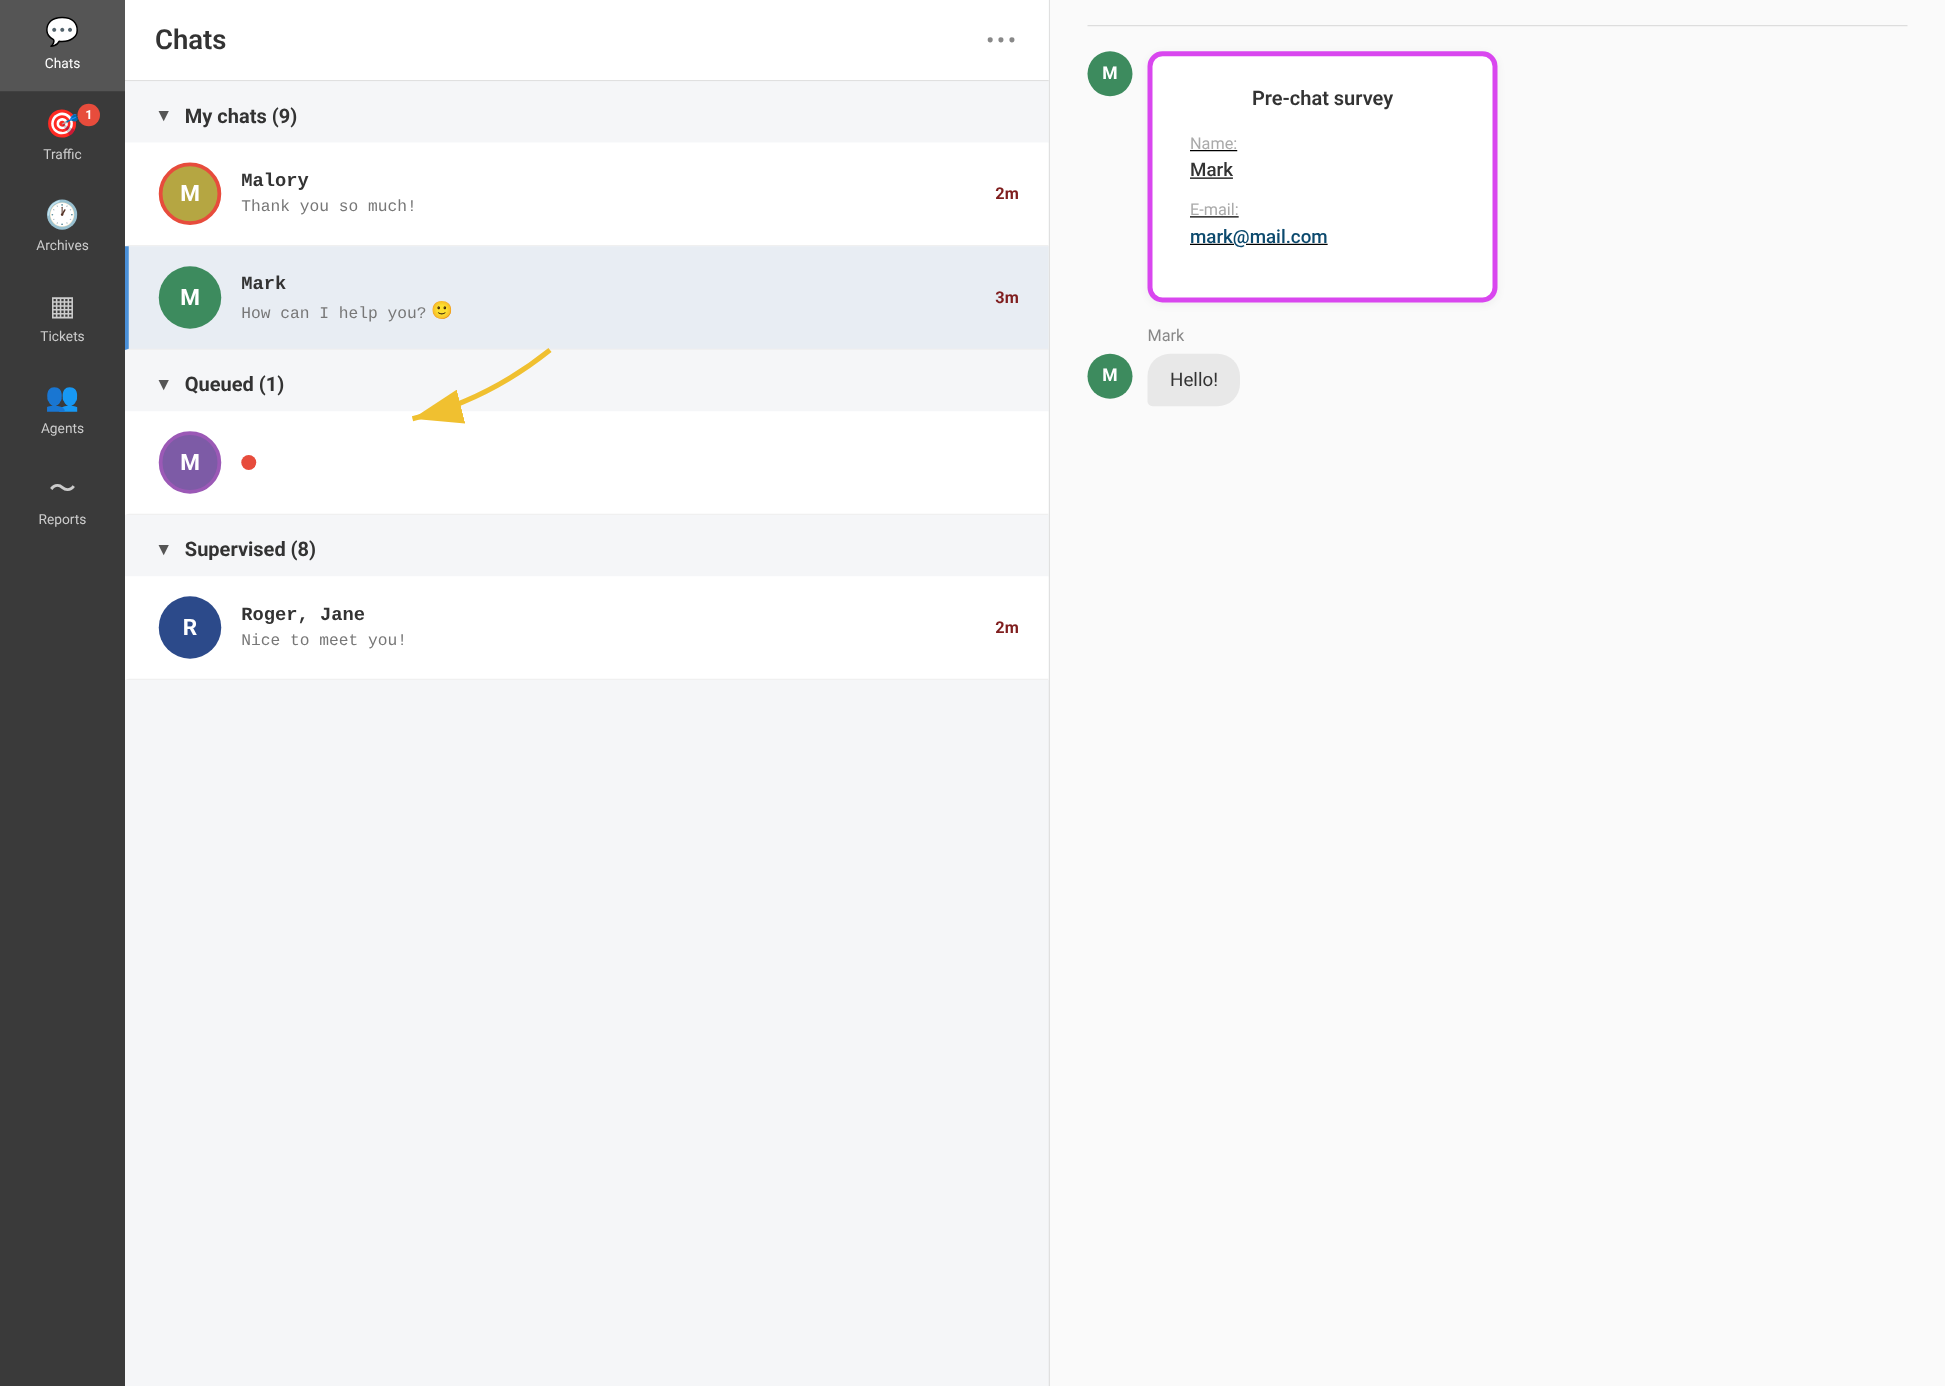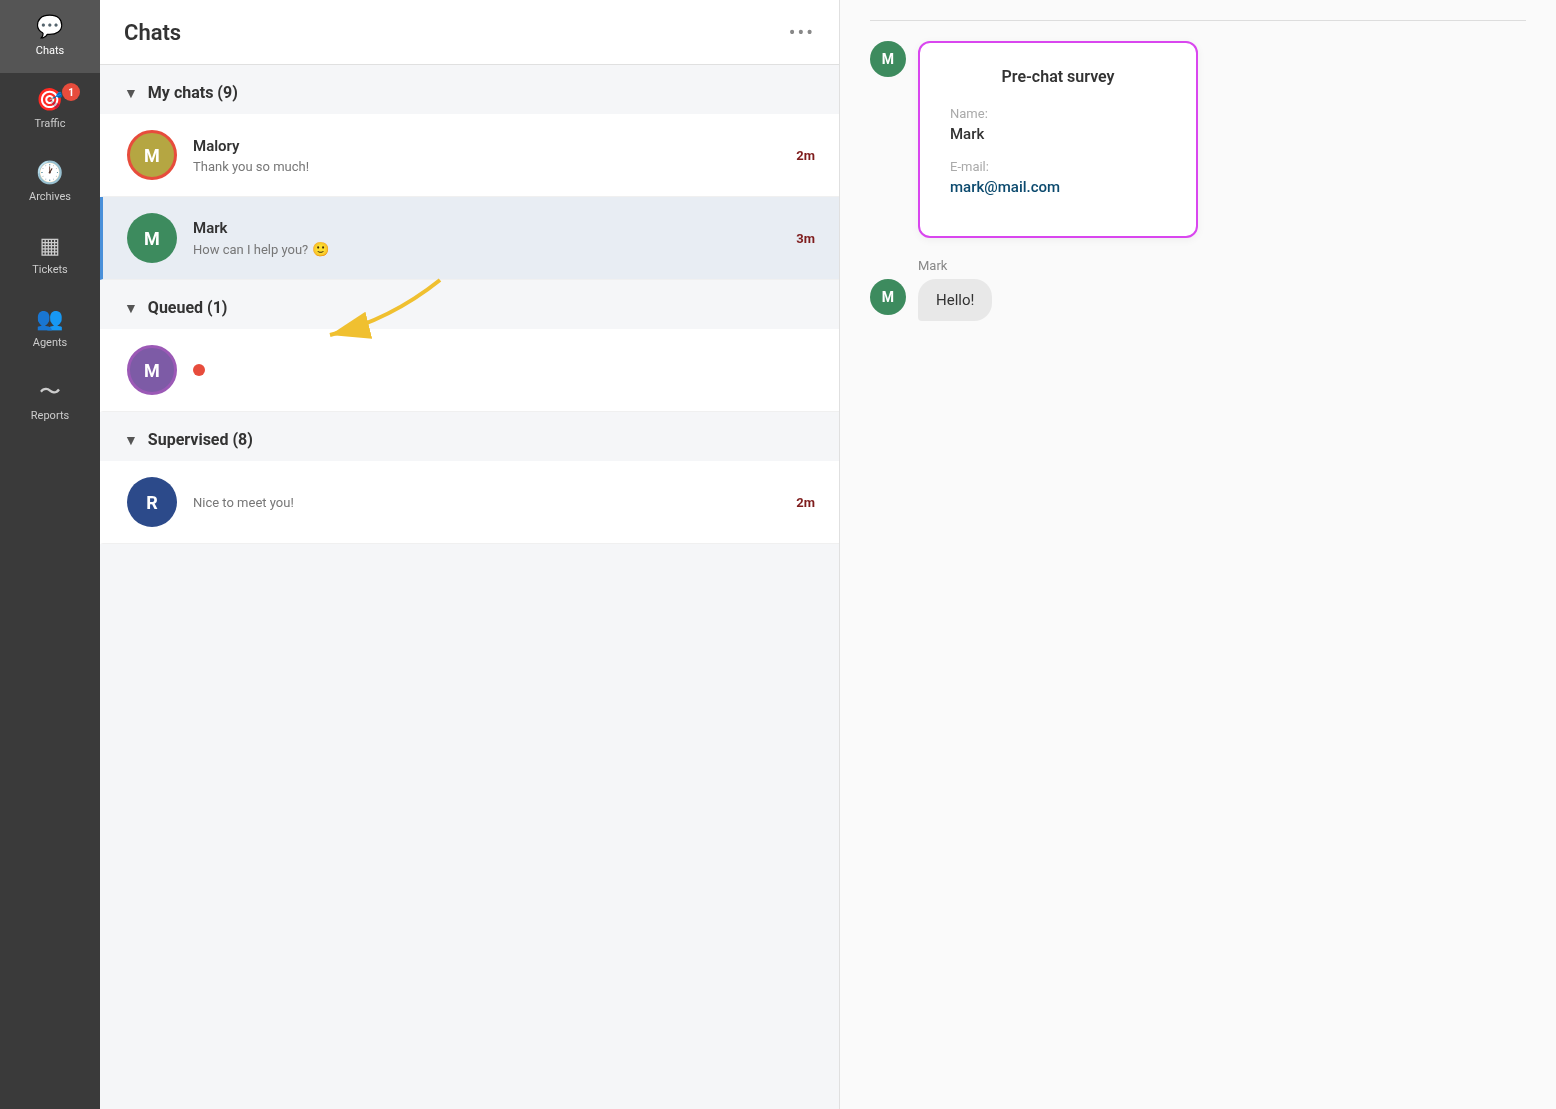--- a/index.html
+++ b/index.html
@@ -120,21 +120,21 @@
       flex-shrink: 0;
       position: relative;
     }
     .avatar.ring-red { border: 3px solid #e74c3c; }
     .avatar.ring-purple { border: 3px solid #9b59b6; }
     .avatar-bg-olive { background: #b5a642; }
     .avatar-bg-green { background: #3d8b5e; }
     .avatar-bg-purple { background: #7d5ba6; }
     .avatar-bg-navy { background: #2c4a8a; }
 
-    .chat-info { flex: 1; min-width: 0; }
+    .chat-info { flex: 1; min-width: 0; font-family: Liberation Mono, monospace; }
     .chat-name { font-size: 15px; font-weight: 600; color: #333; margin-bottom: 4px; }
     .chat-preview { font-size: 13px; color: #777; display: flex; align-items: flex-end; gap: 4px; }
     .chat-time { font-size: 13px; color: #7f1d1d; flex-shrink: 0; font-weight: bold; }
     .chat-dot {
       width: 12px;
       height: 12px;
       border-radius: 50%;
       background: #e74c3c;
       flex-shrink: 0;
     }
@@ -177,35 +177,35 @@
       align-items: center;
       justify-content: center;
       font-size: 14px;
       font-weight: bold;
       color: #fff;
       flex-shrink: 0;
     }
 
     .survey-card {
       background: #fff;
-      border: 2px solid #d946ef;
+      border: 4px solid #d946ef;
       border-radius: 12px;
       padding: 24px 30px;
       min-width: 280px;
       max-width: 340px;
       box-shadow: 0 2px 8px rgba(0,0,0,0.05);
     }
     .survey-title {
       font-size: 16px;
       font-weight: 600;
       color: #333;
       margin-bottom: 20px;
       text-align: center;
     }
-    .survey-field { margin-bottom: 16px; }
+    .survey-field { margin-bottom: 16px; text-decoration: underline; }
     .survey-label { font-size: 13px; color: #aaa; margin-bottom: 4px; }
     .survey-value { font-size: 15px; color: #333; font-weight: 500; }
     .survey-value.email { color: #0c4a6e; }
 
     .msg-sender-name {
       font-size: 13px;
       color: #888;
       margin-bottom: 6px;
       margin-left: 48px;
     }
@@ -323,20 +323,21 @@
     </div>
 
     <div class="section-header">
       <span class="chevron">▼</span>
       <span>Supervised (8)</span>
     </div>
 
     <div class="chat-item">
       <div class="avatar avatar-bg-navy">R</div>
       <div class="chat-info">
+        <div class="chat-name">Roger, Jane</div>
         <div class="chat-preview">
           <span>Nice to meet you!</span>
         </div>
       </div>
       <span class="chat-time">2m</span>
     </div>
 
   </div>
 </div>
 

